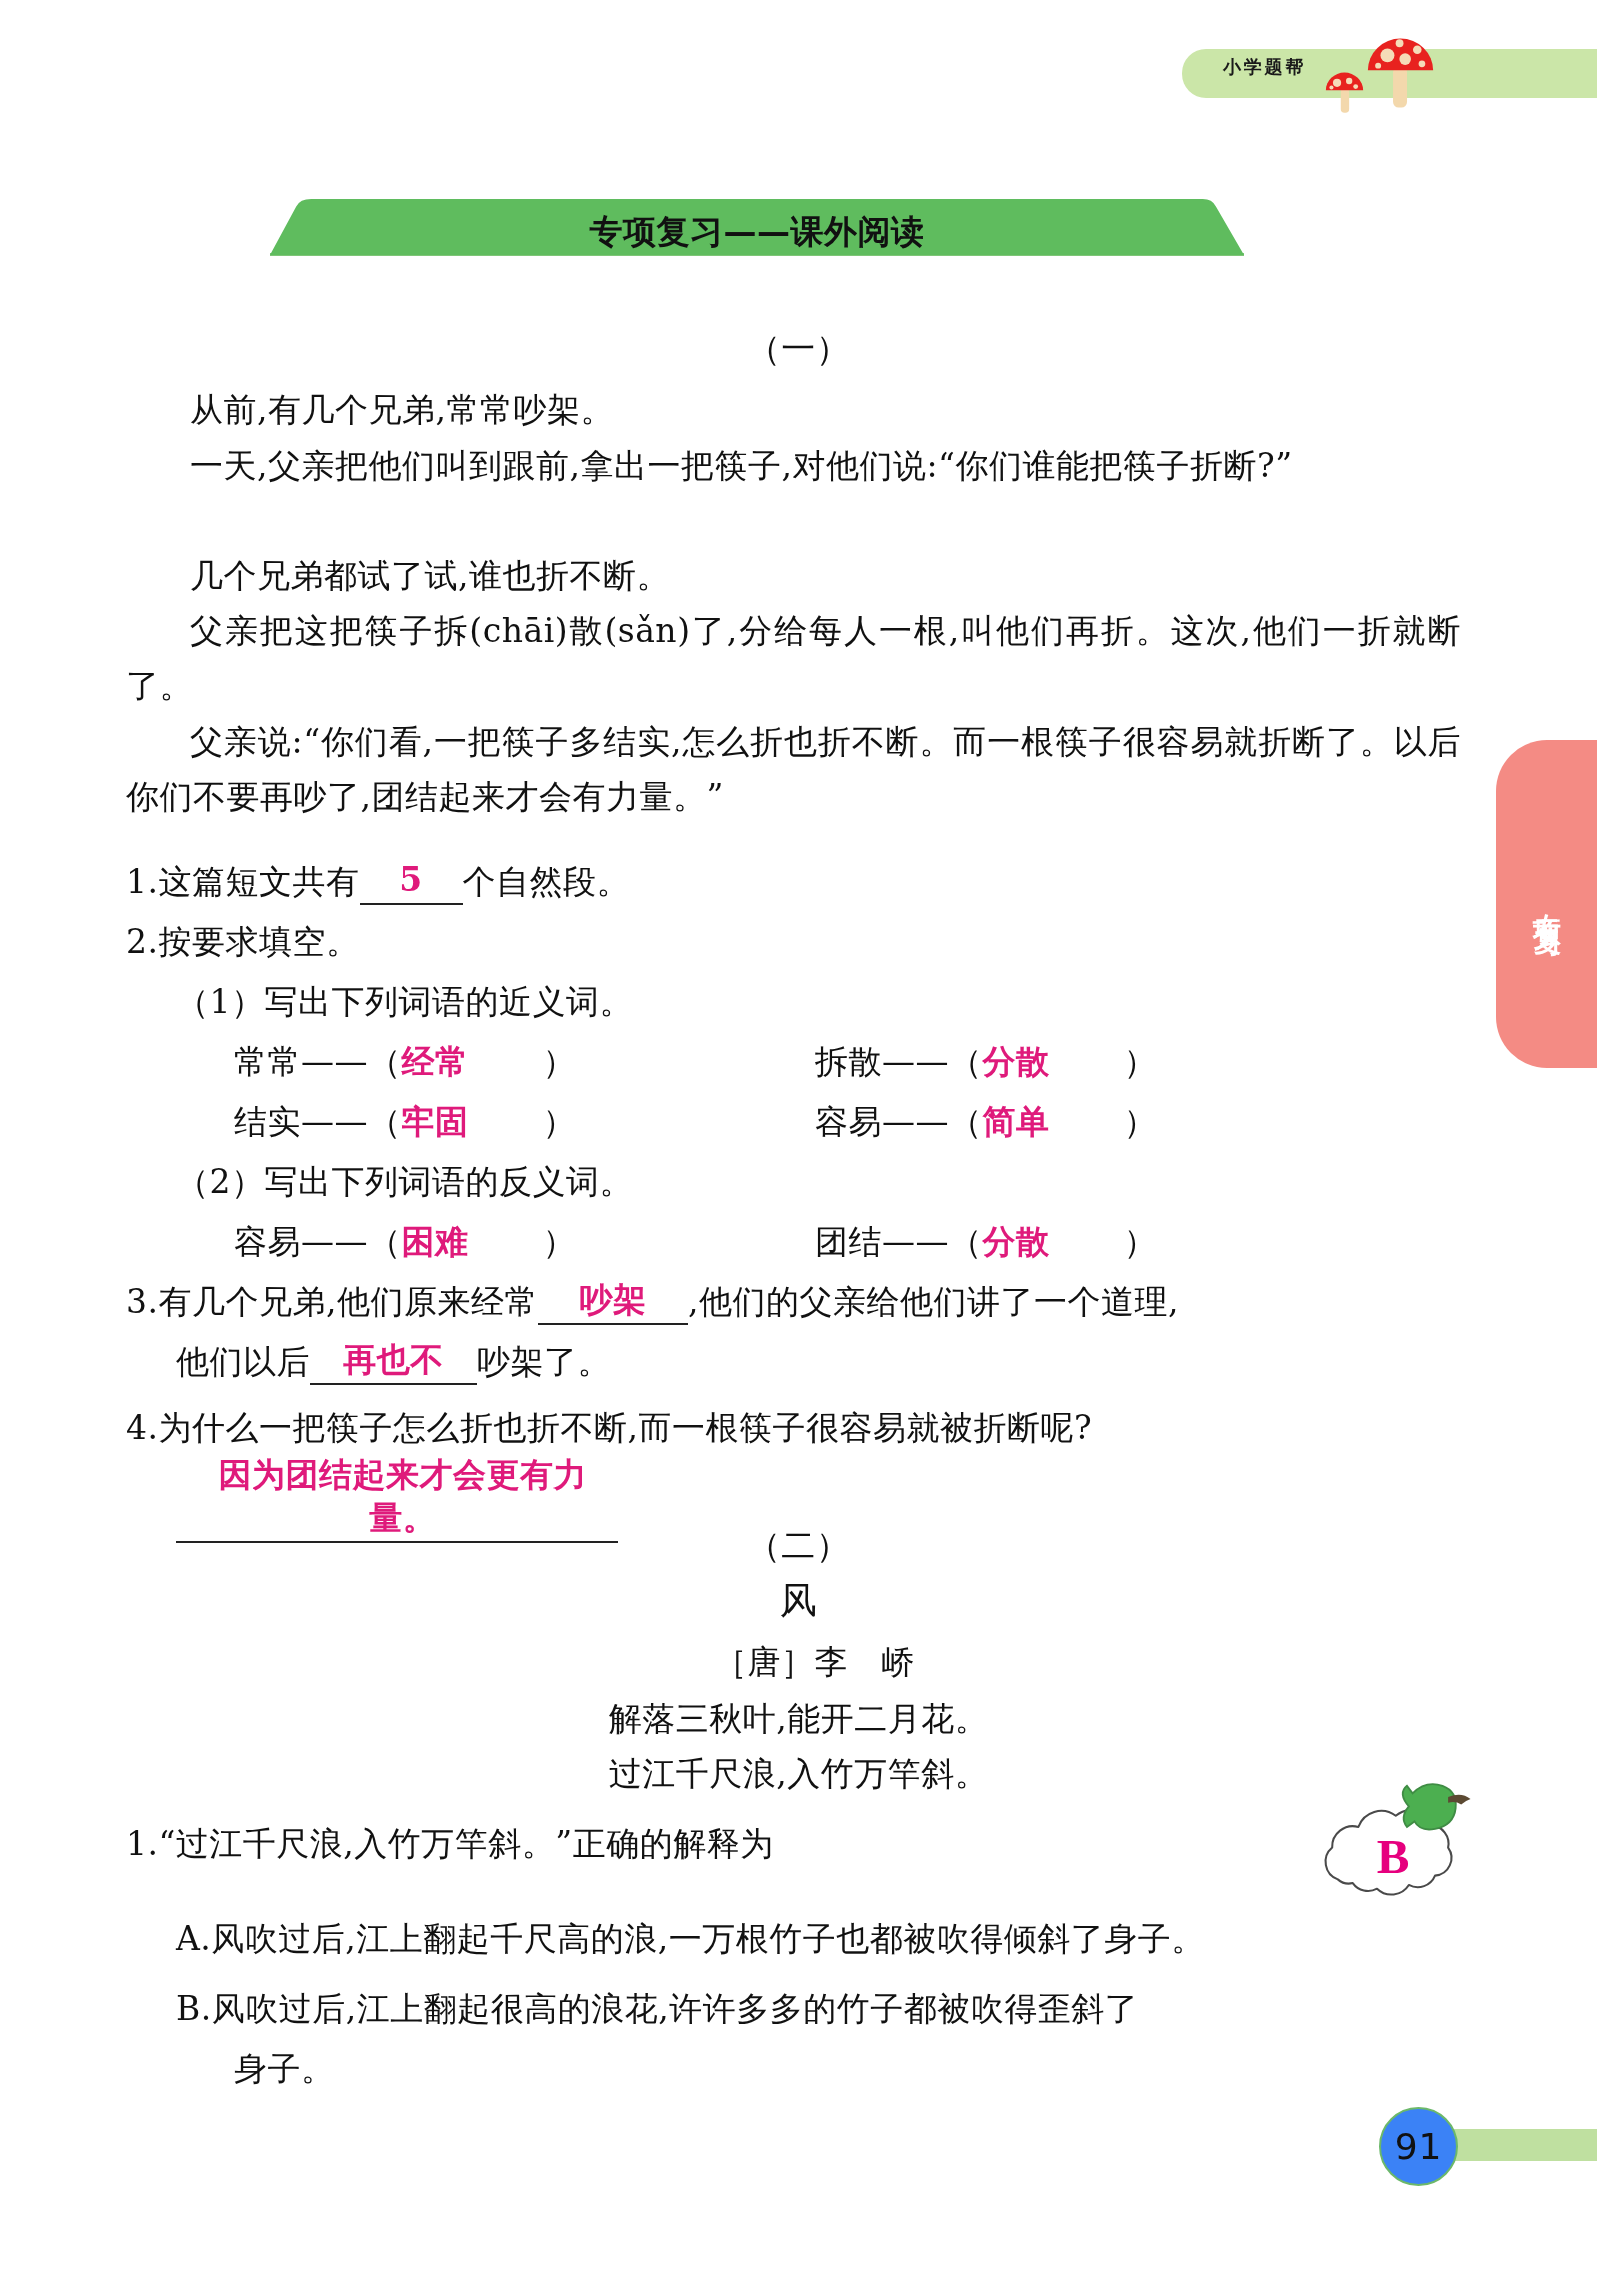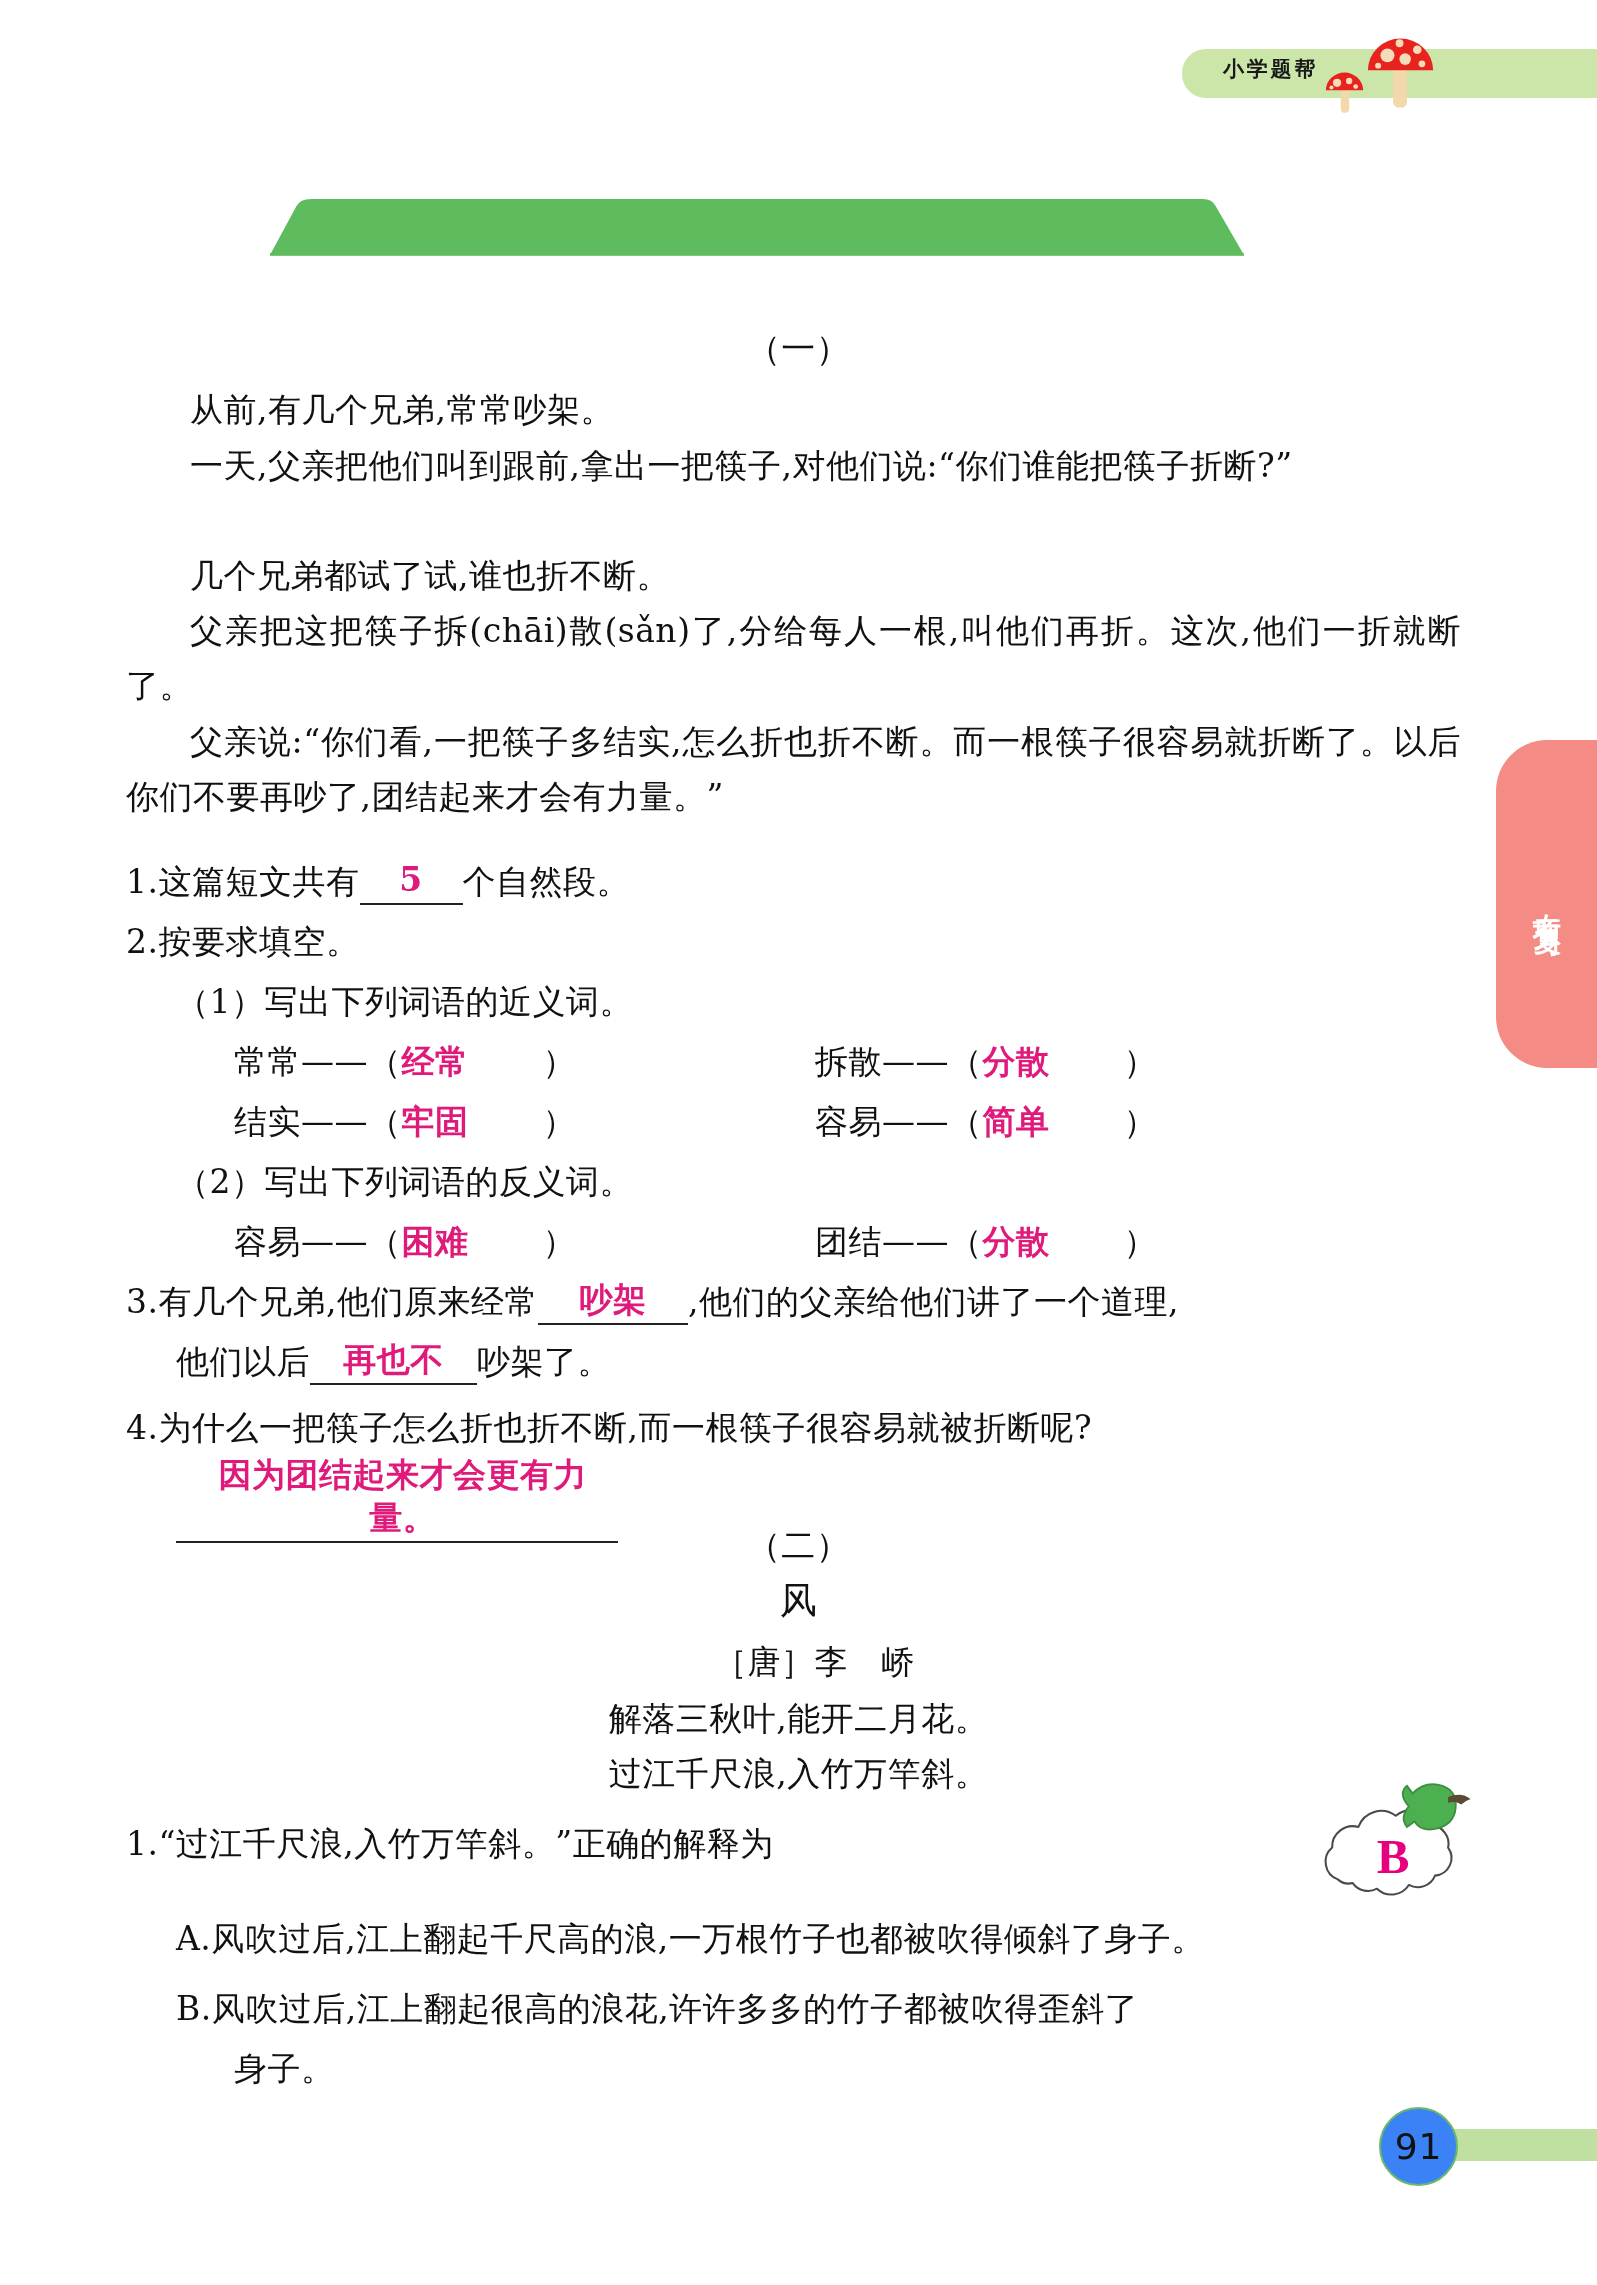--- a/index.html
+++ b/index.html
@@ -31,21 +31,21 @@
     width: 415px;
     height: 49px;
     background: #cbe6a8;
     border-top-left-radius: 24px;
     border-bottom-left-radius: 24px;
   }
   .brand-text {
     position: absolute;
     left: 41px;
     top: 5.6px;
-    font-size: 21px;
+    font-size: 18px;
     font-weight: bold;
     letter-spacing: 2.8px;
     color: #1a1a1a;
     font-family: "DejaVu Sans", "Liberation Sans", sans-serif;
   }
   .mushroom-big {
     position: absolute;
     left: 184px;
     top: -22.5px;
     width: 69px;
@@ -280,20 +280,21 @@
     <circle cx="60" cy="39" r="3.6" fill="#f5dcb8"></circle>
     <circle cx="13" cy="41" r="3.2" fill="#f5dcb8"></circle>
   </svg>
 </div>
 
 <div class="banner-wrap">
   <div class="banner-line"></div>
   <svg class="banner-shape" viewBox="0 0 1040 60" preserveAspectRatio="none">
     <path d="M0 60 L28 8 Q32 0 44 0 L996 0 Q1006 0 1010 8 L1040 60 Z" fill="#5fbc5e"></path>
   </svg>
+  <div class="banner-title cn">专项复习——课外阅读</div>
 </div>
 
 <div class="side-tab">
   <div class="side-tab-text">专项复习</div>
 </div>
 
 <div class="content">
 
   <div class="sec-label cn" style="top:321px;">（一）</div>
 

